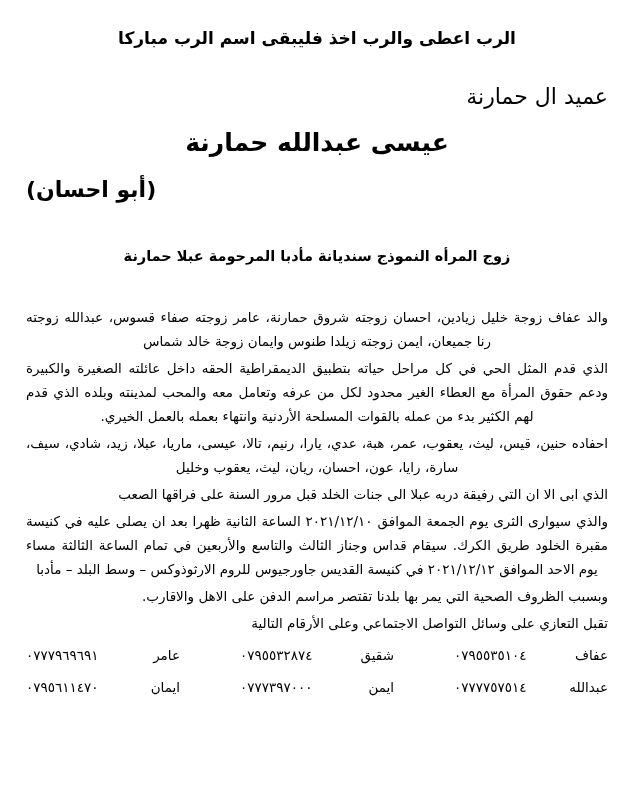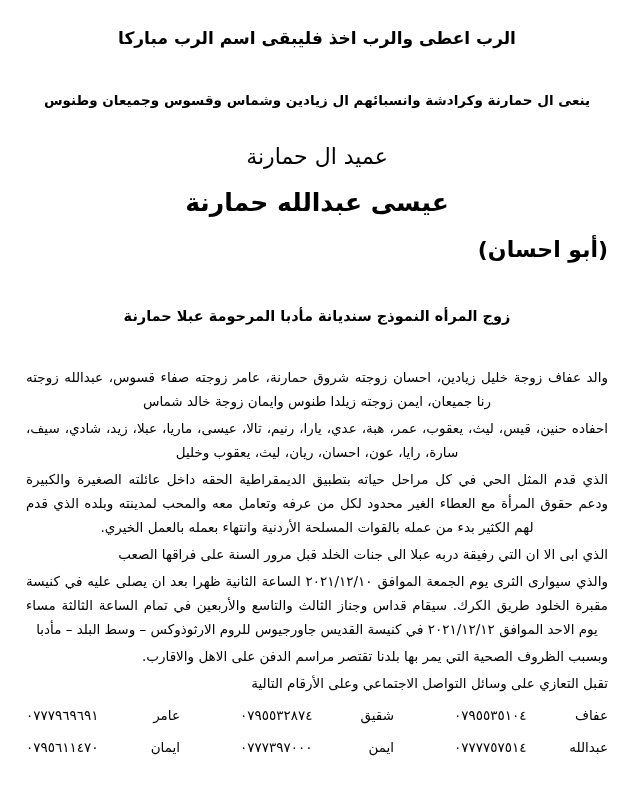--- a/index.html
+++ b/index.html
@@ -20,29 +20,29 @@
   .verse {
     font-weight: bold; font-size: 17px;
     text-align: center; line-height: 24px;
   }
   .announce {
     font-weight: bold; font-size: 13.5px;
     text-align: center; margin-top: 40px; line-height: 20px;
   }
   .family-title {
     font-weight: normal; font-size: 22px;
-    text-align: center; margin-top: 32px; line-height: 30px;
+    margin-top: 32px; line-height: 30px;
   }
   .deceased-name {
     font-weight: bold; font-size: 25px;
     text-align: center; margin-top: 14px; line-height: 34px;
   }
   .kunya {
     font-weight: bold; font-size: 22px;
-    text-align: right; margin-top: 14px; line-height: 32px;
+    text-align: left; margin-top: 14px; line-height: 32px;
   }
   .spouse {
     font-weight: bold; font-size: 14.5px;
     text-align: center; margin-top: 40px; line-height: 21px;
   }
   .body-text {
     margin-top: 38px;
     font-size: 13.5px; line-height: 24px;
   }
   .body-text p { margin: 0 0 3px 0; }
@@ -59,34 +59,33 @@
   .cname  { white-space: nowrap; }
   .cphone { white-space: nowrap; }
 </style>
 </head>
 <body>
 
 <div class="page">
 
   <div class="verse">الرب اعطى والرب اخذ فليبقى اسم الرب مباركا</div>
 
-  <div class="announce">ينعى ال حمارنة وكرادشة وانسبائهم ال زيادين وشماس وقسوس وجميعان وطنوس</div>
 
   <div class="family-title">عميد ال حمارنة</div>
 
   <div class="deceased-name">عيسى عبدالله حمارنة</div>
 
   <div class="kunya">(أبو احسان)</div>
 
   <div class="spouse">زوج المرأه النموذج سنديانة مأدبا المرحومة عبلا حمارنة</div>
 
   <div class="body-text">
     <p class="just">والد عفاف زوجة خليل زيادين، احسان زوجته شروق حمارنة، عامر زوجته صفاء قسوس، عبدالله زوجته رنا جميعان، ايمن زوجته زيلدا طنوس وايمان زوجة خالد شماس</p>
+    <p class="just">الذي قدم المثل الحي في كل مراحل حياته بتطبيق الديمقراطية الحقه داخل عائلته الصغيرة والكبيرة ودعم حقوق المرأة مع العطاء الغير محدود لكل من عرفه وتعامل معه والمحب لمدينته وبلده الذي قدم لهم الكثير بدء من عمله بالقوات المسلحة الأردنية وانتهاء بعمله بالعمل الخيري.</p>
     <p class="just">احفاده حنين، قيس، ليث، يعقوب، عمر، هبة، عدي، يارا، رنيم، تالا، عيسى، ماريا، عبلا، زيد، شادي، سيف، سارة، رايا، عون، احسان، ريان، ليث، يعقوب وخليل</p>
-    <p class="just">الذي قدم المثل الحي في كل مراحل حياته بتطبيق الديمقراطية الحقه داخل عائلته الصغيرة والكبيرة ودعم حقوق المرأة مع العطاء الغير محدود لكل من عرفه وتعامل معه والمحب لمدينته وبلده الذي قدم لهم الكثير بدء من عمله بالقوات المسلحة الأردنية وانتهاء بعمله بالعمل الخيري.</p>
     <p class="right">الذي ابى الا ان التي رفيقة دربه عبلا الى جنات الخلد قبل مرور السنة على فراقها الصعب</p>
     <p class="just">والذي سيوارى الثرى يوم الجمعة الموافق ٢٠٢١/١٢/١٠ الساعة الثانية ظهرا بعد ان يصلى عليه في كنيسة مقبرة الخلود طريق الكرك. سيقام قداس وجناز الثالث والتاسع والأربعين في تمام الساعة الثالثة مساء يوم الاحد الموافق ٢٠٢١/١٢/١٢ في كنيسة القديس جاورجيوس للروم الارثوذوكس – وسط البلد – مأدبا</p>
     <p class="right">وبسبب الظروف الصحية التي يمر بها بلدنا تقتصر مراسم الدفن على الاهل والاقارب.</p>
     <p class="right">تقبل التعازي على وسائل التواصل الاجتماعي وعلى الأرقام التالية</p>
   </div>
 
   <div class="contacts">
 
     <div class="contact">
       <span class="cname">عفاف</span>

